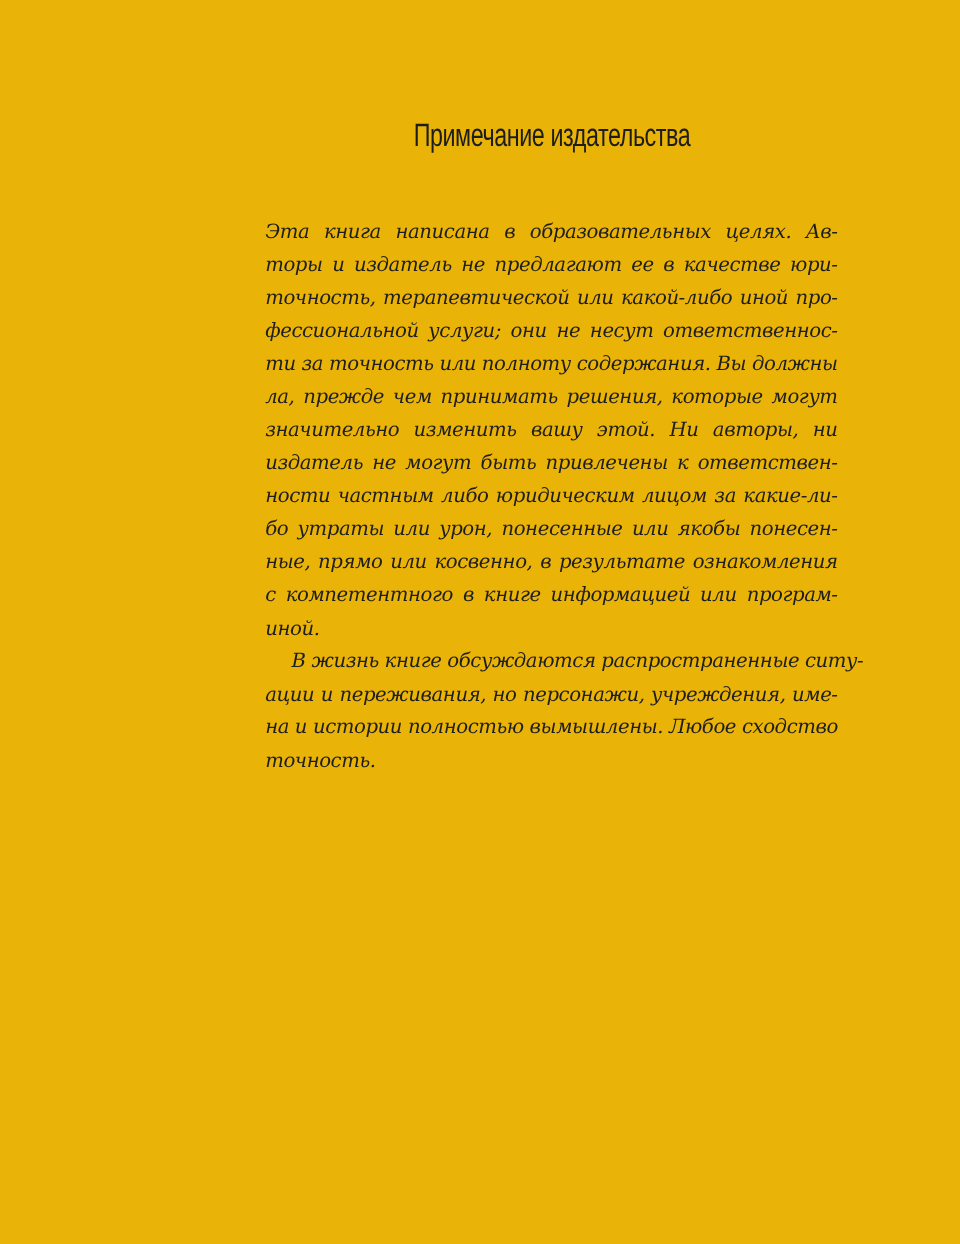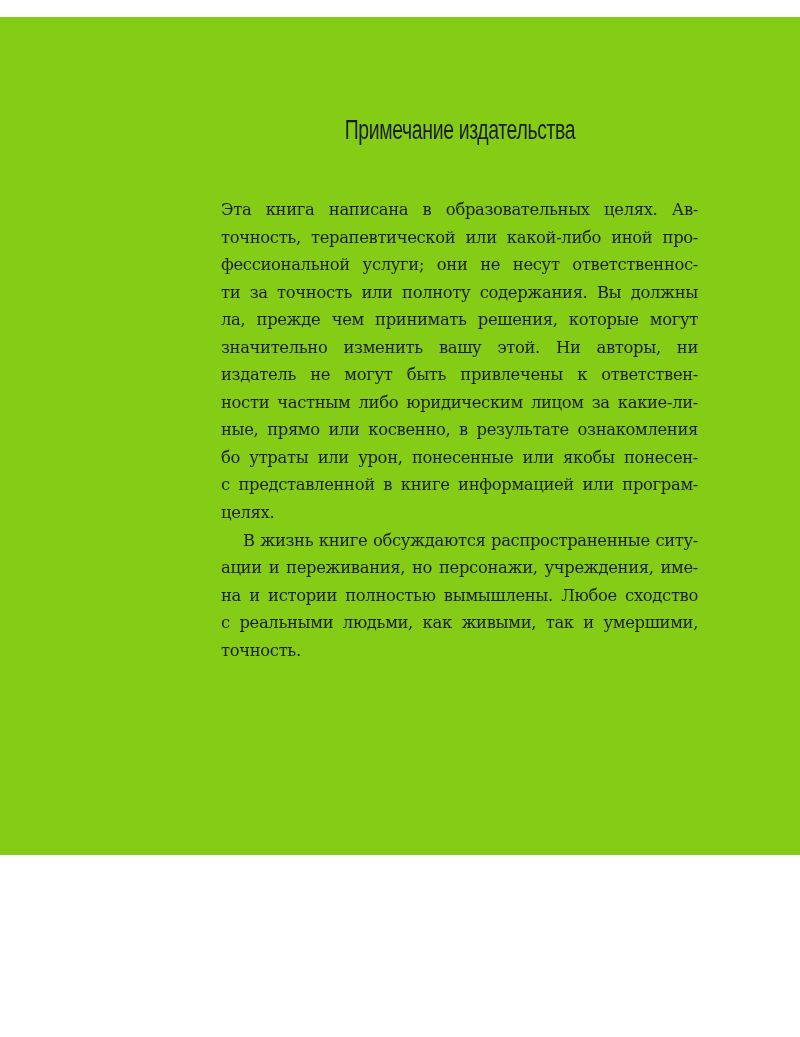--- a/index.html
+++ b/index.html
@@ -9,24 +9,24 @@
     }
     body {
       width: 800px;
       height: 1037px;
       position: relative;
       overflow: hidden;
       color: #1a1a1a;
     }
     .page {
       position: absolute;
-      left: 0; top: 17px;
+      left: 0; top: 0;
       width: 800px;
-      height: 838px;
-      background: #84cc16;
+      height: 1037px;
+      background: #eab308;
     }
     .title {
       position: absolute;
       left: 0;
       width: 100%;
       top: 98px;
       text-align: center;
       font-family: "Liberation Sans", sans-serif;
       font-size: 27px;
       font-weight: normal;
@@ -37,20 +37,21 @@
       margin: 0;
       padding-left: 120px;
       box-sizing: border-box;
     }
     .body-text {
       position: absolute;
       left: 221px;
       top: 179px;
       width: 477px;
       font-family: "DejaVu Serif", serif;
+      font-style: italic;
       font-size: 16.4px;
       color: #1e1e1e;
     }
     .line {
       display: block;
       height: 27.55px;
       line-height: 27.55px;
       white-space: nowrap;
       text-align: justify;
       text-align-last: justify;
@@ -65,33 +66,33 @@
   </style>
 </head>
 <body>
 
 <div class="page">
   <h1 class="title">Примечание издательства</h1>
 
   <div class="body-text">
     <div class="paragraph">
       <span class="line">Эта книга написана в образовательных целях. Ав-</span>
+      <span class="line">торы и издатель не предлагают ее в качестве юри-</span>
       <span class="line">точность, терапевтической или какой-либо иной про-</span>
       <span class="line">фессиональной услуги; они не несут ответственнос-</span>
       <span class="line">ти за точность или полноту содержания. Вы должны</span>
       <span class="line">ла, прежде чем принимать решения, которые могут</span>
       <span class="line">значительно изменить вашу этой. Ни авторы, ни</span>
       <span class="line">издатель не могут быть привлечены к ответствен-</span>
       <span class="line">ности частным либо юридическим лицом за какие-ли-</span>
+      <span class="line">бо утраты или урон, понесенные или якобы понесен-</span>
       <span class="line">ные, прямо или косвенно, в результате ознакомления</span>
-      <span class="line">бо утраты или урон, понесенные или якобы понесен-</span>
-      <span class="line">с представленной в книге информацией или програм-</span>
-      <span class="line last">целях.</span>
+      <span class="line">с компетентного в книге информацией или програм-</span>
+      <span class="line last">иной.</span>
     </div>
     <div class="paragraph">
       <span class="line indent">В жизнь книге обсуждаются распространенные ситу-</span>
       <span class="line">ации и переживания, но персонажи, учреждения, име-</span>
       <span class="line">на и истории полностью вымышлены. Любое сходство</span>
-      <span class="line">с реальными людьми, как живыми, так и умершими,</span>
       <span class="line last">точность.</span>
     </div>
   </div>
 </div>
 
 </body></html>

